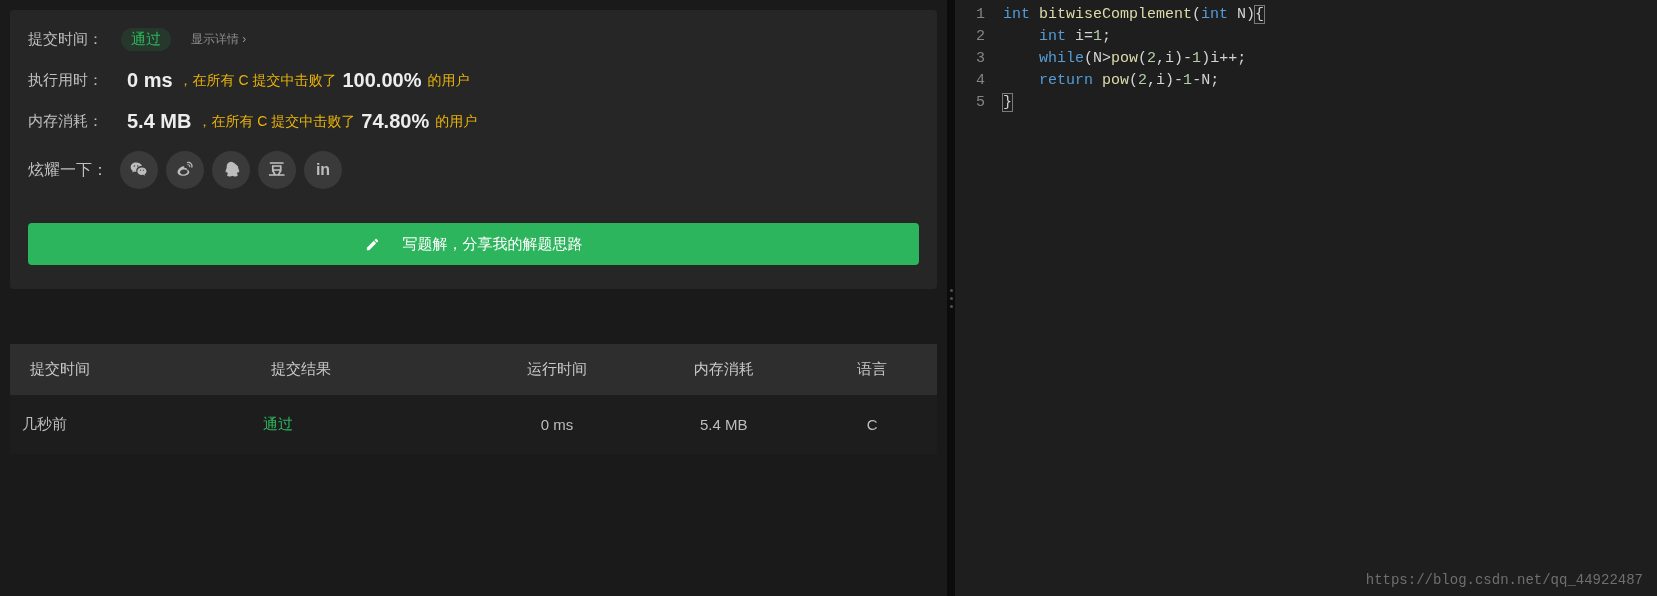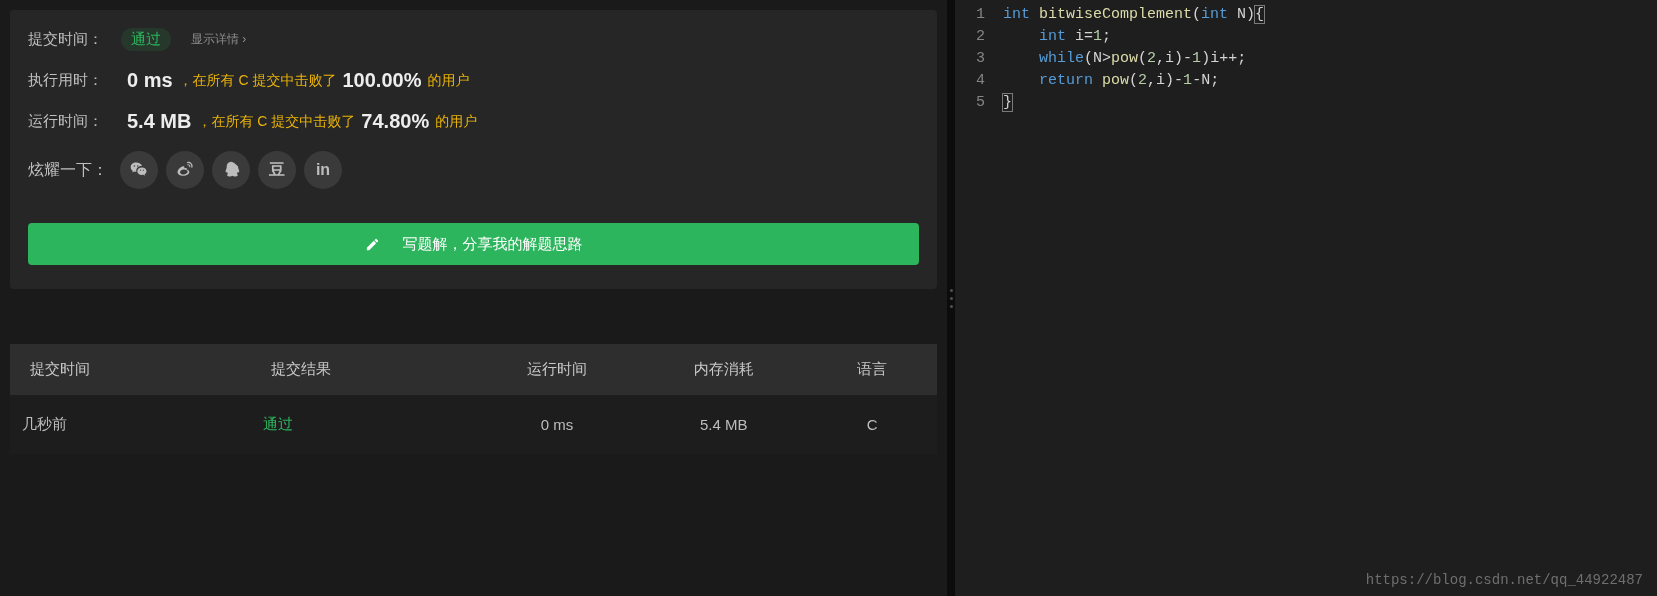--- a/index.html
+++ b/index.html
@@ -137,21 +137,21 @@
 
     <div class="row">
       <span class="label">执行用时：</span>
       <span class="stat-value">0 ms</span>
       <span class="stat-text">，在所有 C 提交中击败了</span>
       <span class="pct">100.00%</span>
       <span class="stat-text">的用户</span>
     </div>
 
     <div class="row">
-      <span class="label">运行时间：</span>
+      <span class="label">内存消耗：</span>
       <span class="stat-value">5.4 MB</span>
       <span class="stat-text">，在所有 C 提交中击败了</span>
       <span class="pct">74.80%</span>
       <span class="stat-text">的用户</span>
     </div>
 
     <div class="share-row">
       <span class="label">炫耀一下：</span>
       <div class="circle-btn">
         <svg width="20" height="20" viewBox="0 0 24 24">

